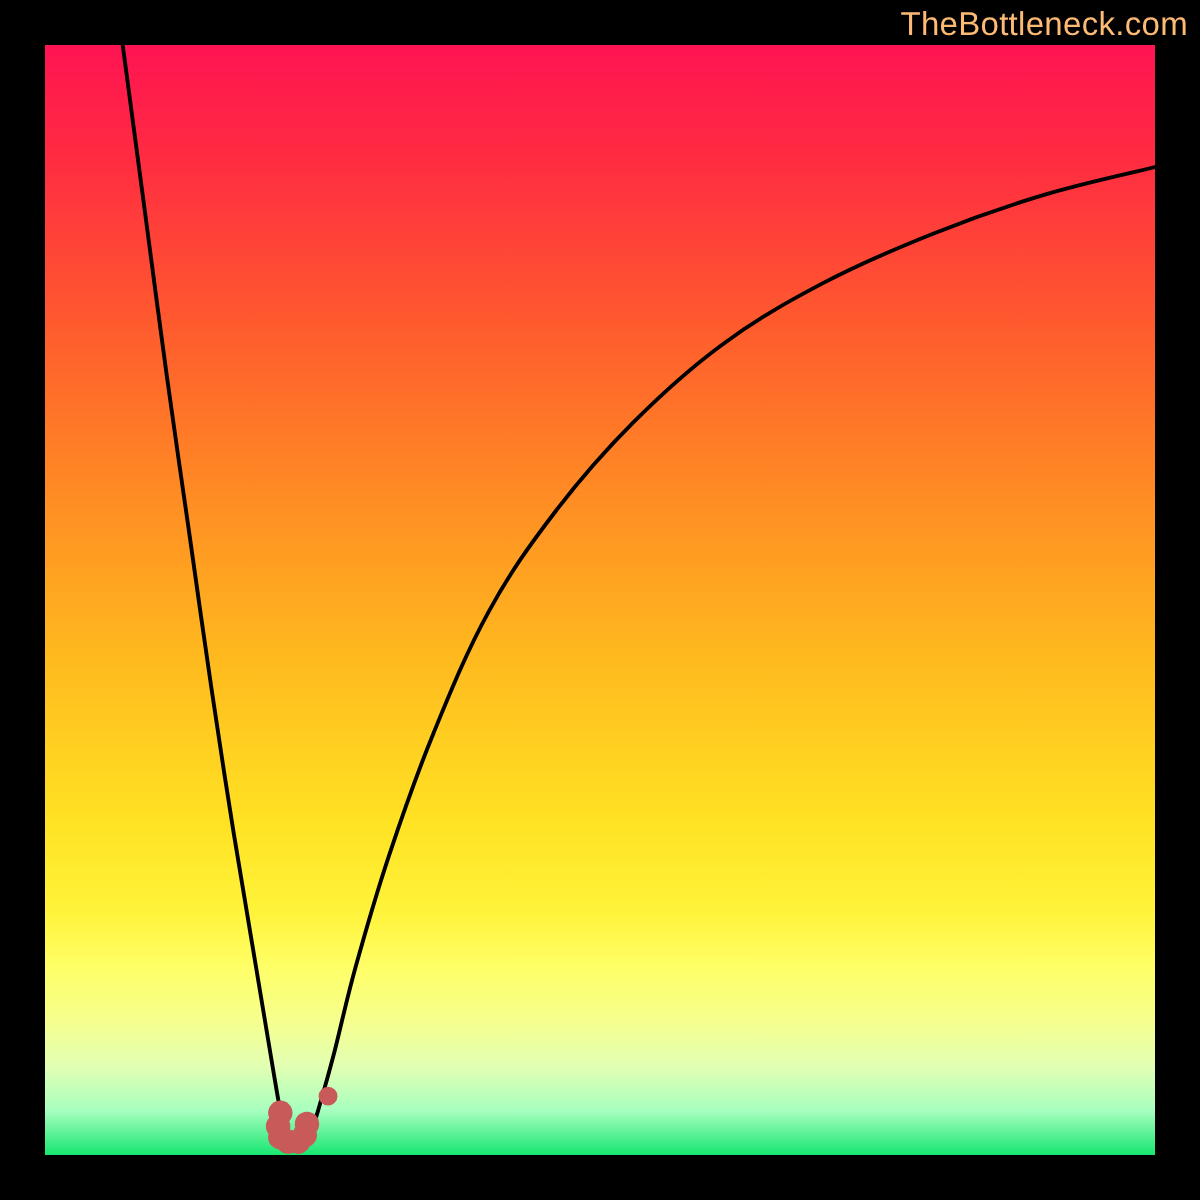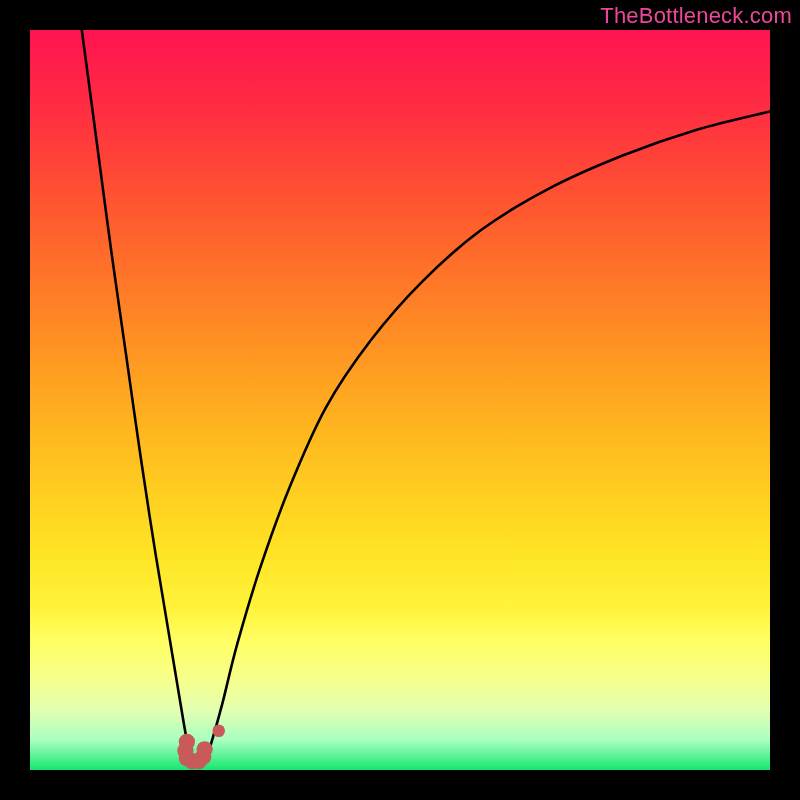--- a/index.html
+++ b/index.html
@@ -32,21 +32,21 @@
     inset: 0;
   }
   .curve-layer {
     position: absolute;
     inset: 0;
   }
   .watermark {
     position: absolute;
     top: 3px;
     right: 8px;
-    color: #ec4899;
+    color: #fdba74;
     font-size: 22px;
     font-weight: 500;
     font-family: Arial, Helvetica, sans-serif;
     letter-spacing: 0.2px;
   }
 </style>
 </head>
 <body>
 
 <div class="frame">

